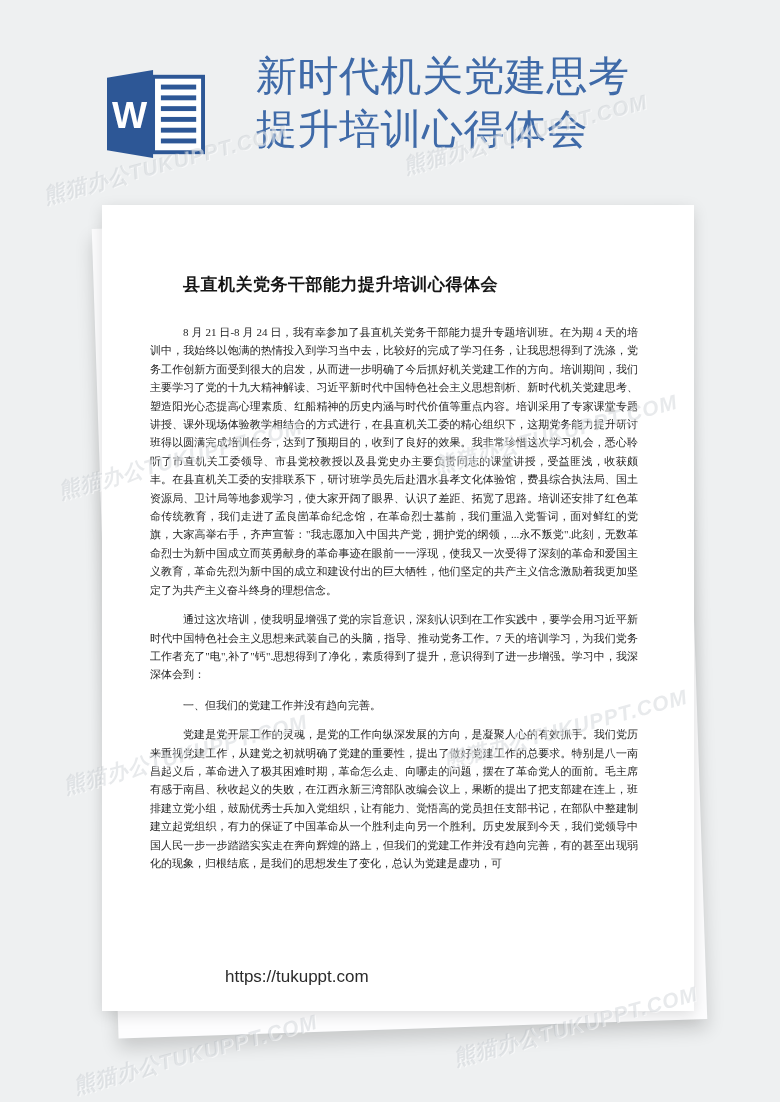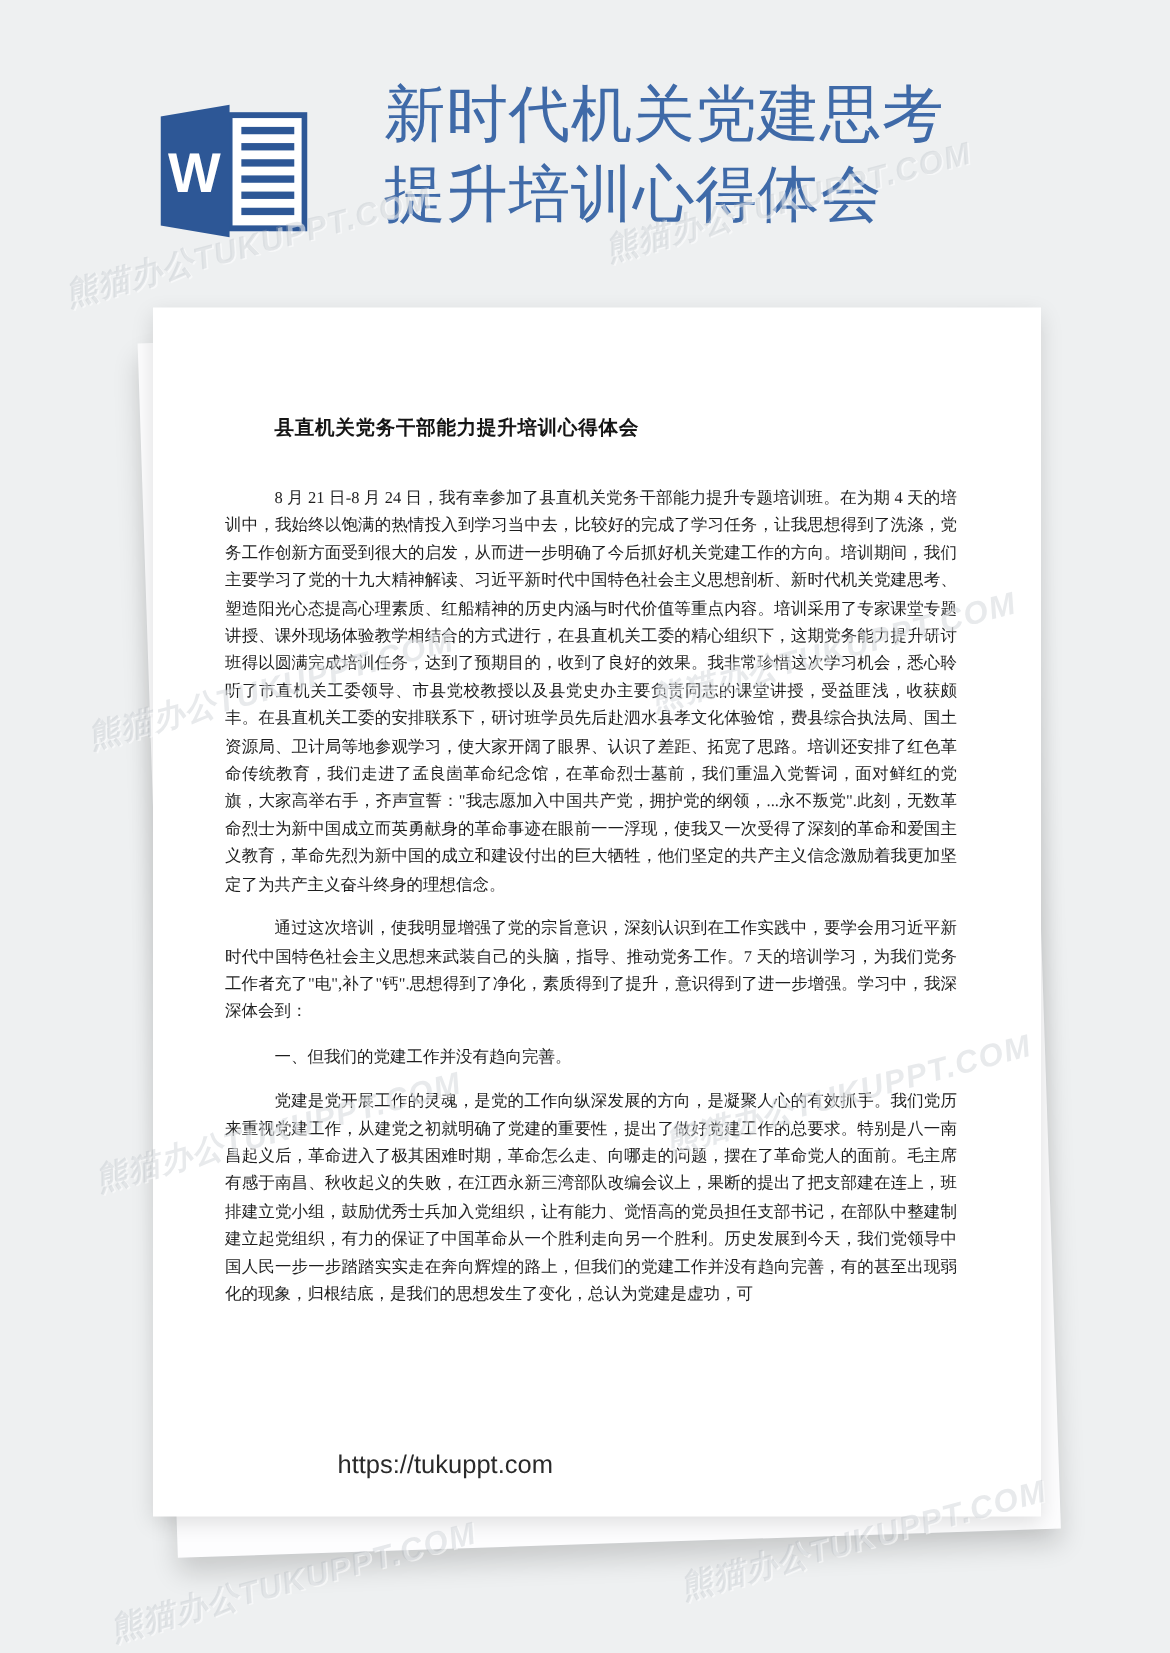--- a/index.html
+++ b/index.html
@@ -28,21 +28,21 @@
   .page{
     position:absolute;left:102px;top:205px;width:592px;height:806px;
     background:#ffffff;overflow:hidden;z-index:2;
     box-shadow:0 4px 14px rgba(0,0,0,0.13);
   }
   .page-inner{padding:68px 56px 0 48px;}
 
   .doc-title{
     margin:0 0 0 33px;
     font-family:"Liberation Serif","DejaVu Serif",serif;
-    font-size:13px;line-height:24px;font-weight:bold;color:#151515;
+    font-size:17px;line-height:24px;font-weight:bold;color:#151515;
     letter-spacing:0.5px;
   }
   .para{
     margin:11px 0 0 0;
     font-family:"Liberation Serif","DejaVu Serif",serif;
     font-size:11px;line-height:18.4px;color:#1e1e1e;
     text-align:justify;text-indent:3em;
   }
   .para.first{margin-top:26px;}
   .heading{margin-top:12px;}

